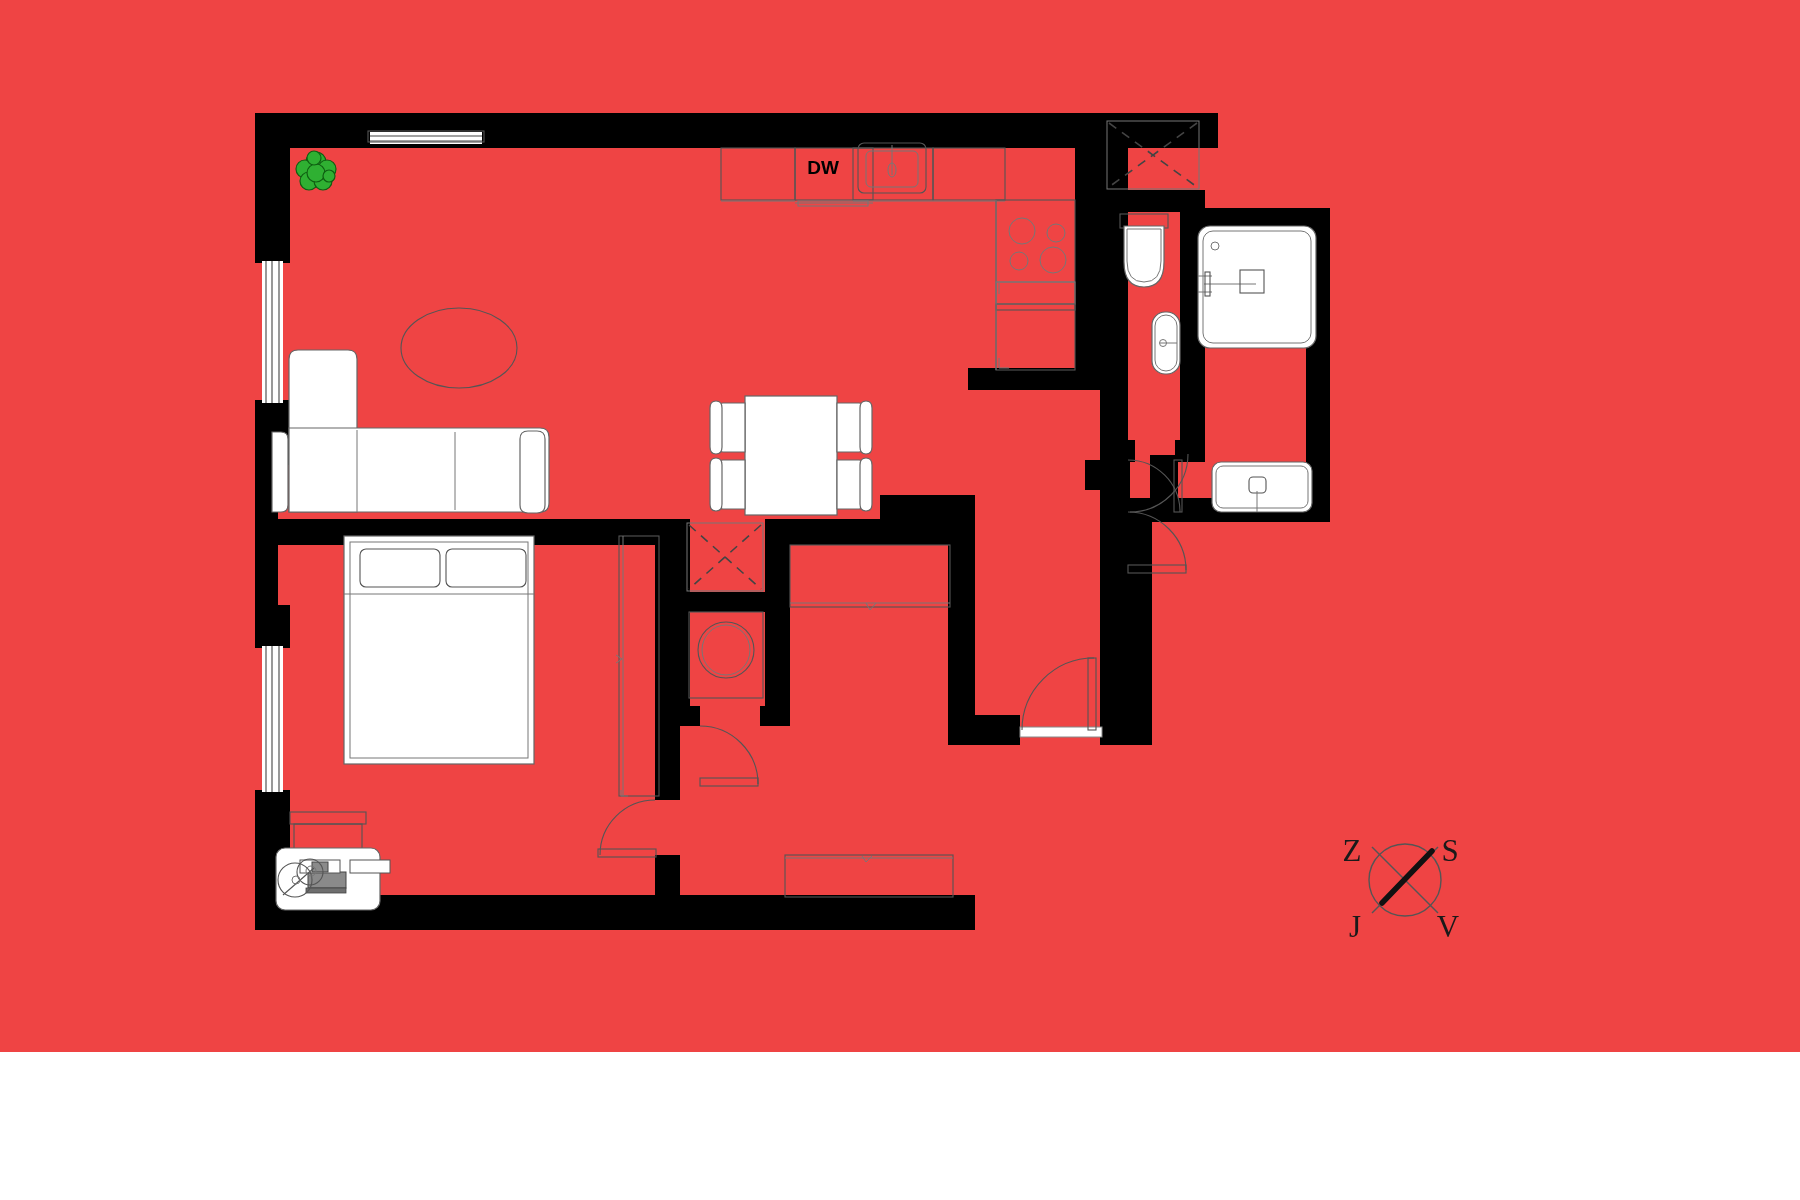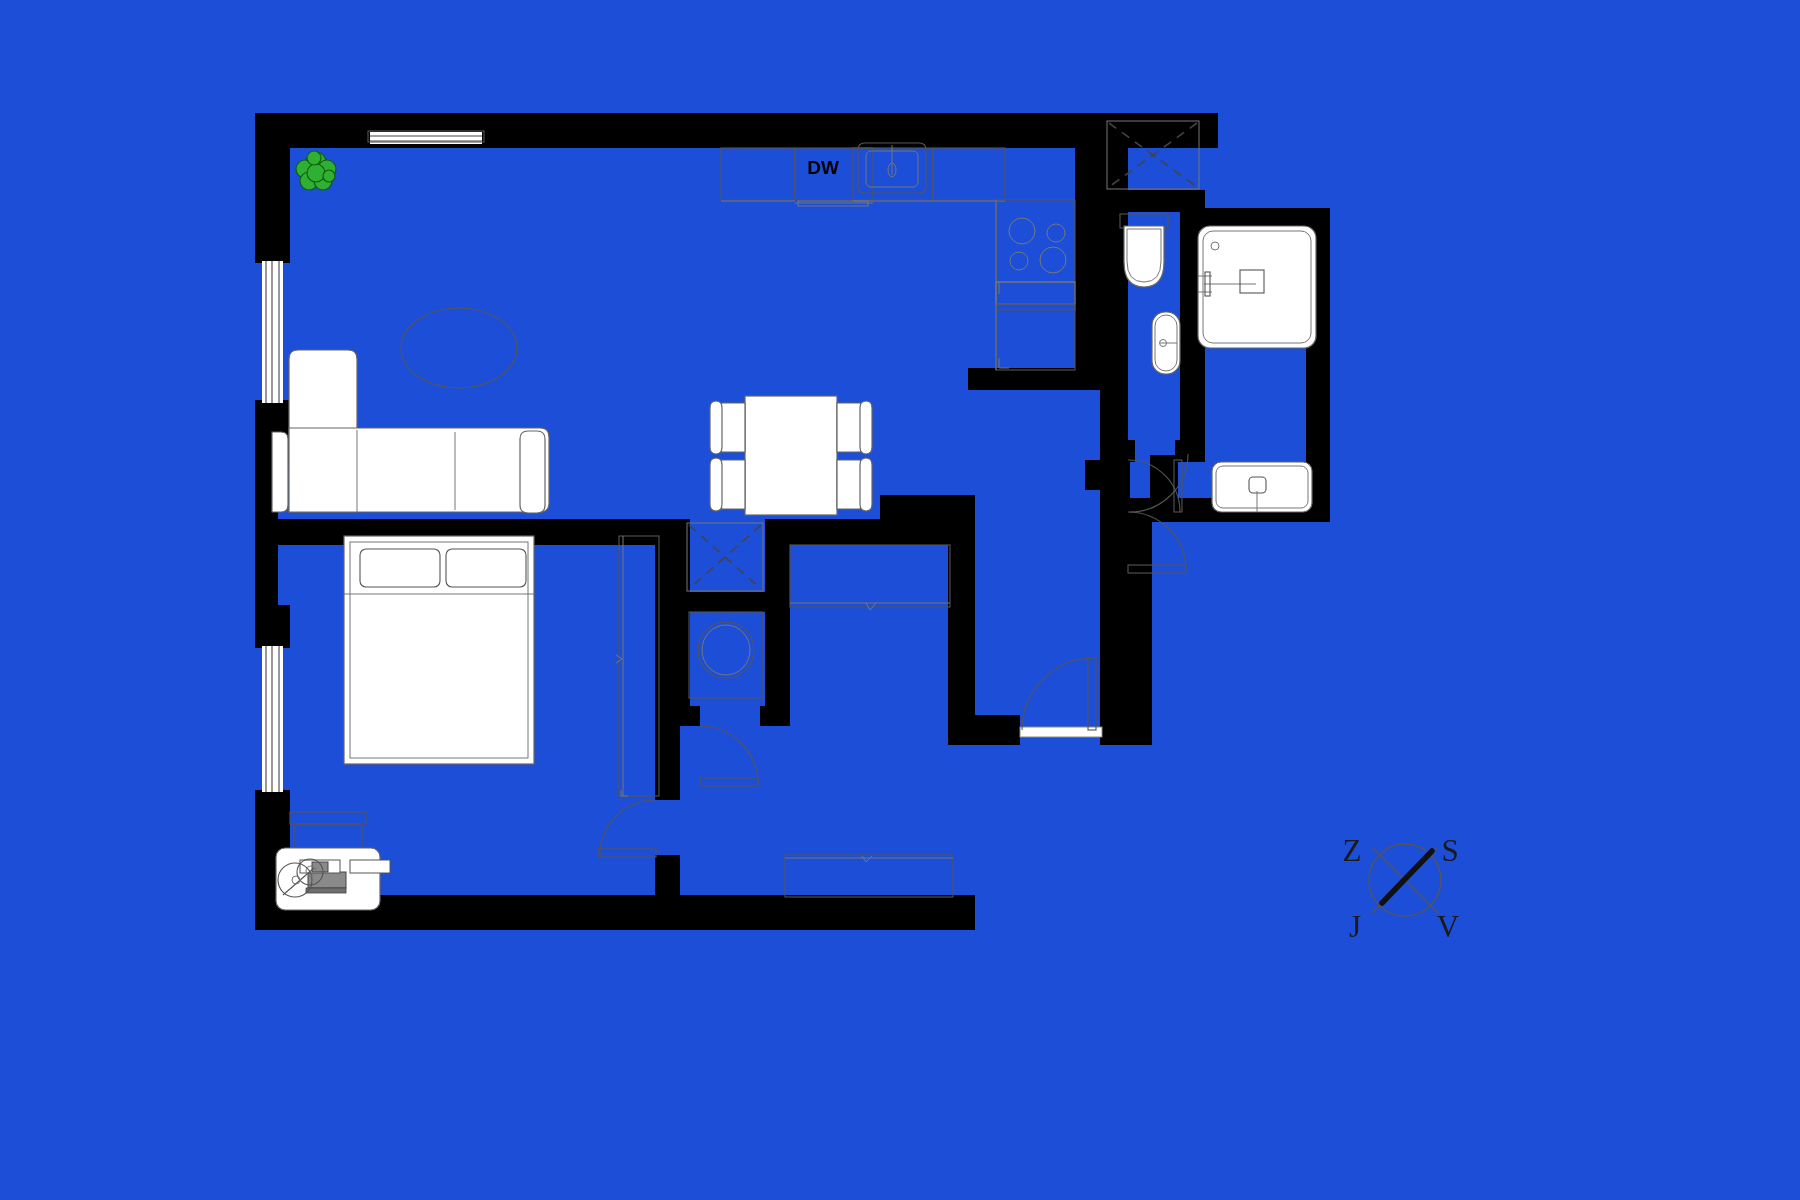--- a/index.html
+++ b/index.html
@@ -5,22 +5,22 @@
 <style>
   html, body {
     margin: 0;
     padding: 0;
     background: #ffffff;
     font-family: "Liberation Sans", sans-serif;
   }
   #plan-root {
     position: relative;
     width: 1800px;
-    height: 1200px;
-    background: #1d4ed8;
+    height: 1052px;
+    background: #ef4444;
     overflow: hidden;
   }
   #floorplan-svg {
     position: absolute;
     left: 0;
     top: 0;
     width: 1800px;
     height: 1200px;
   }
   .wall     { fill: #000000; stroke: none; }

